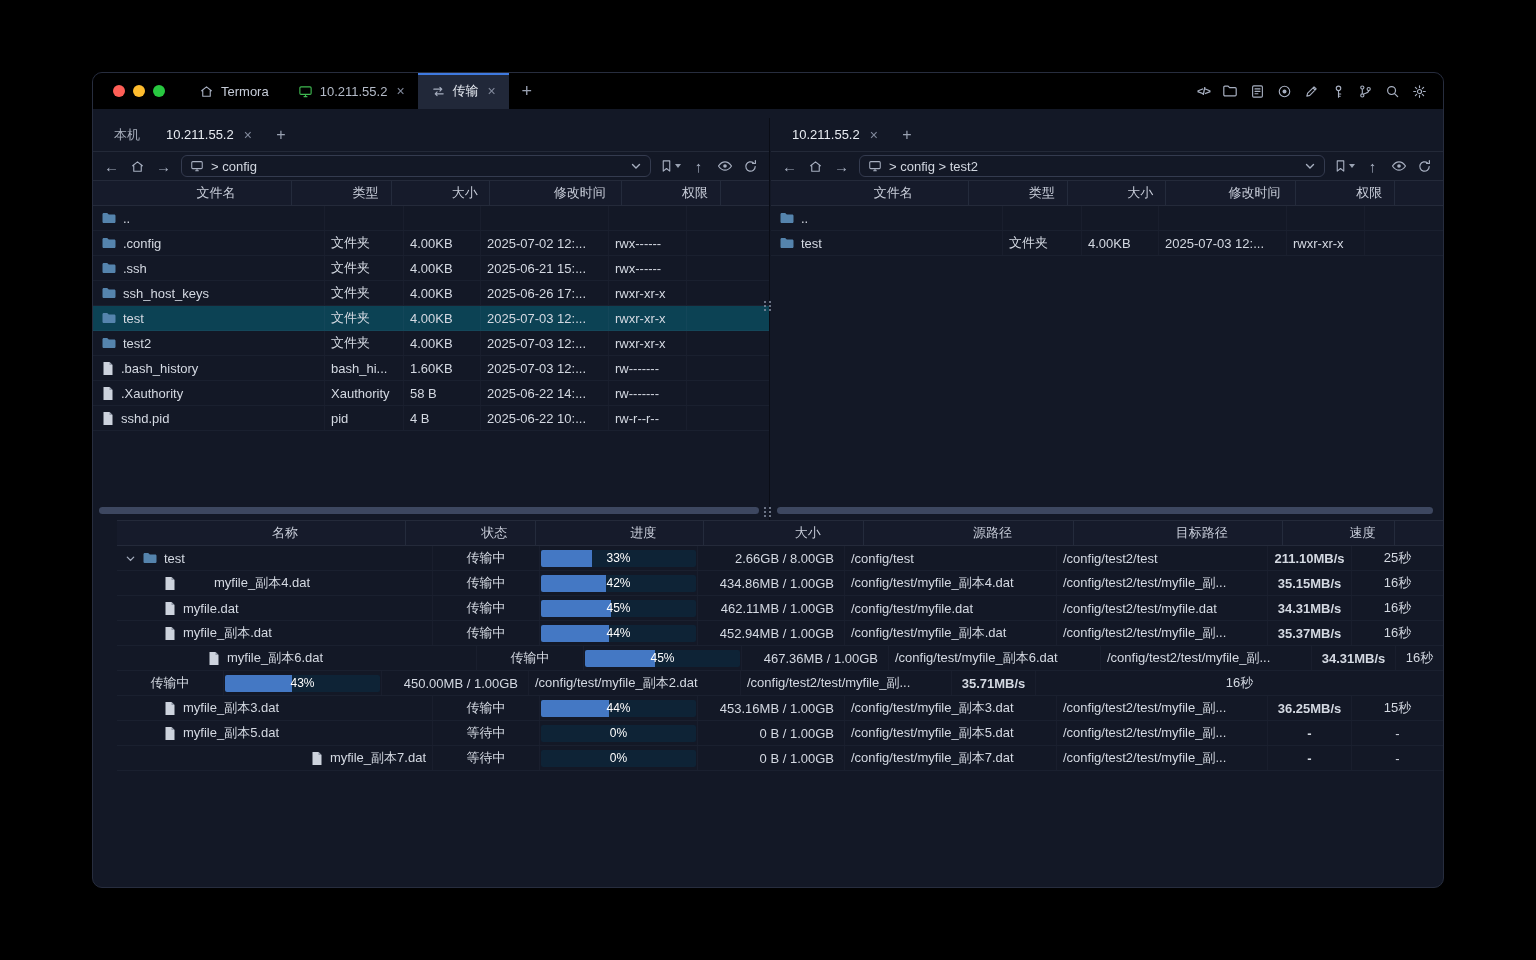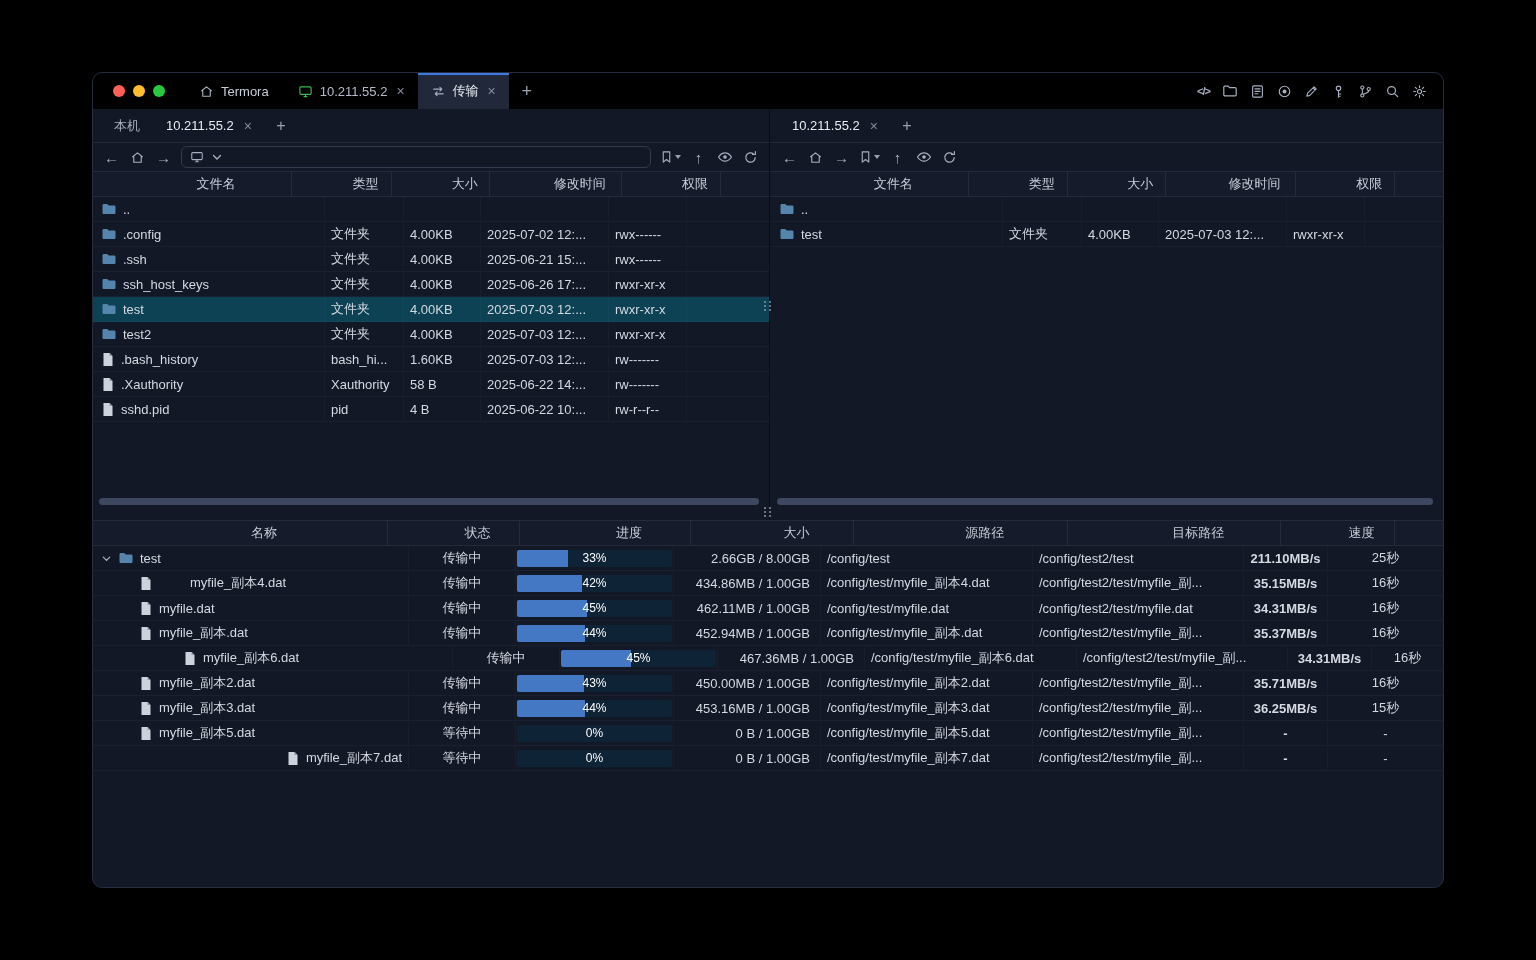--- a/index.html
+++ b/index.html
@@ -21,21 +21,21 @@
   .mtab.active::before { content:""; position:absolute; left:0; right:0; top:0; height:2px; background:#3f7ae0; }
   .tclose { color:#828a9c; font-size:14px; padding-left:2px; }
   .newtab { width:36px; display:flex; align-items:center; justify-content:center; font-size:18px; color:#9aa2b2; }
   .tbicons { margin-left:auto; display:flex; align-items:center; gap:12px; padding-right:16px; }
   .ic { display:inline-flex; align-items:center; justify-content:center; color:#a7afc0; }
   .ic.green { color:#3fb950; }
   .codeic { font-size:11px; letter-spacing:-1px; font-weight:bold; color:#a7afc0; }
 
   
   .main { position:absolute; top:36px; left:0; right:0; bottom:0; }
-  .panel { position:absolute; top:0; height:411px; overflow:hidden; }
+  .panel { position:absolute; top:9px; height:411px; overflow:hidden; }
   .panel-left { left:0; width:677px; border-right:1px solid #0a0d16; }
   .panel-right { left:678px; right:0; }
 
   .ptabs { height:34px; display:flex; align-items:stretch; border-bottom:1px solid #232938; padding-left:8px; }
   .ptabs-list { display:flex; align-items:stretch; }
   .ptab { display:flex; align-items:center; gap:8px; padding:0 13px; color:#a8afbd; }
   .ptab.active { color:#e8ecf2; }
   .pnewtab { width:32px; display:flex; align-items:center; justify-content:center; font-size:16px; color:#9aa2b2; }
 
   .nav { height:28px; display:flex; align-items:center; gap:9px; padding:0 10px; }
@@ -63,21 +63,21 @@
   .tc7{width:84px; justify-content:center;font-weight:bold;}
   .tc8{flex:1; justify-content:center; border-right:none;}
   .fic { display:inline-flex; align-items:center; flex:0 0 auto; }
 
   .pbar { position:relative; width:100%; height:17px; background:#0e2336; border-radius:2px; overflow:hidden; }
   .pfill { position:absolute; left:0; top:0; bottom:0; background:#4478c4; }
   .plabel { position:absolute; inset:0; display:flex; align-items:center; justify-content:center; font-size:12px; color:#fff; }
 
   .hscroll { position:absolute; left:6px; right:10px; top:389px; height:7px; border-radius:4px; background:#3d4760; }
 
-  .transfer { position:absolute; top:411px; left:0; right:0; bottom:0; }
+  .transfer { position:absolute; top:411px; left:0; right:0; bottom:0;padding-left:24px; }
 
   .grip { position:absolute; display:grid; grid-template-columns:2px 2px; gap:2px 3px; z-index:5; }
   .grip span { width:2px; height:2px; border-radius:50%; background:#8a92a6; }
   .grip-v { left:671px; top:192px; }
   .grip-h { left:671px; top:398px; }
 </style>
 </head>
 <body>
 
 <div class="window">
@@ -201,20 +201,21 @@
             </svg>
           </span>
         <span class="navic">→</span>
         <div class="pathbox">
           <span class="ic">
               <svg width="14" height="14" viewBox="0 0 16 16" fill="none" stroke="currentColor" stroke-width="1.2">
                 <rect x="2" y="3" width="12" height="8" rx="1.2"></rect>
                 <path d="M6 13.5h4M8 11v2.5"></path>
               </svg>
             </span>
+          <span class="pathtext">&gt; config</span>
           <span class="ic">
               <svg width="12" height="12" viewBox="0 0 12 12" fill="none" stroke="currentColor" stroke-width="1.4" stroke-linecap="round">
                 <path d="M2.5 4.5 6 8l3.5-3.5"></path>
               </svg>
             </span>
         </div>
         <span class="bmgroup">
             <span class="ic">
               <svg width="13" height="14" viewBox="0 0 14 15" fill="none" stroke="currentColor" stroke-width="1.2" stroke-linejoin="round">
                 <path d="M3.5 2h7v11L7 10.2 3.5 13z"></path>
@@ -418,20 +419,34 @@
         <div class="pnewtab">+</div>
       </div>
       <div class="nav">
         <span class="navic">←</span>
         <span class="navic ic">
             <svg width="15" height="15" viewBox="0 0 16 16" fill="none" stroke="currentColor" stroke-width="1.2" stroke-linejoin="round">
               <path d="M2.5 7.5 8 3l5.5 4.5M4 6.8V13h8V6.8"></path>
             </svg>
           </span>
         <span class="navic">→</span>
+        <div class="pathbox">
+          <span class="ic">
+              <svg width="14" height="14" viewBox="0 0 16 16" fill="none" stroke="currentColor" stroke-width="1.2">
+                <rect x="2" y="3" width="12" height="8" rx="1.2"></rect>
+                <path d="M6 13.5h4M8 11v2.5"></path>
+              </svg>
+            </span>
+          <span class="pathtext">&gt; config &gt; test2</span>
+          <span class="ic">
+              <svg width="12" height="12" viewBox="0 0 12 12" fill="none" stroke="currentColor" stroke-width="1.4" stroke-linecap="round">
+                <path d="M2.5 4.5 6 8l3.5-3.5"></path>
+              </svg>
+            </span>
+        </div>
         <span class="bmgroup">
             <span class="ic">
               <svg width="13" height="14" viewBox="0 0 14 15" fill="none" stroke="currentColor" stroke-width="1.2" stroke-linejoin="round">
                 <path d="M3.5 2h7v11L7 10.2 3.5 13z"></path>
               </svg>
             </span>
             <span class="caret"></span>
           </span>
         <span class="navic">↑</span>
         <span class="navic ic">
@@ -649,30 +664,20 @@
               </div>
             </div>
             <div class="cell tc4">467.36MB / 1.00GB</div>
             <div class="cell tc5">/config/test/myfile_副本6.dat</div>
             <div class="cell tc6">/config/test2/test/myfile_副...</div>
             <div class="cell tc7">34.31MB/s</div>
             <div class="cell tc8">16秒</div>
           </div>
 
           <div class="trow i5">
-            <div class="cell tc1" style="padding-left: 46px;">
-
-              <span class="fic">
-                <svg width="14" height="15" viewBox="0 0 14 15">
-                  <path fill="#cdd3dd" d="M2.5 1h6l3 3v10h-9z"></path>
-                  <path fill="#8f97a6" d="M8.5 1v3h3z"></path>
-                </svg>
-              </span>
-              <span>myfile_副本2.dat</span>
-            </div>
             <div class="cell tc2">传输中</div>
             <div class="cell tc3">
               <div class="pbar">
                 <div class="pfill" style="width: 43%;"></div>
                 <span class="plabel">43%</span>
               </div>
             </div>
             <div class="cell tc4">450.00MB / 1.00GB</div>
             <div class="cell tc5">/config/test/myfile_副本2.dat</div>
             <div class="cell tc6">/config/test2/test/myfile_副...</div>

